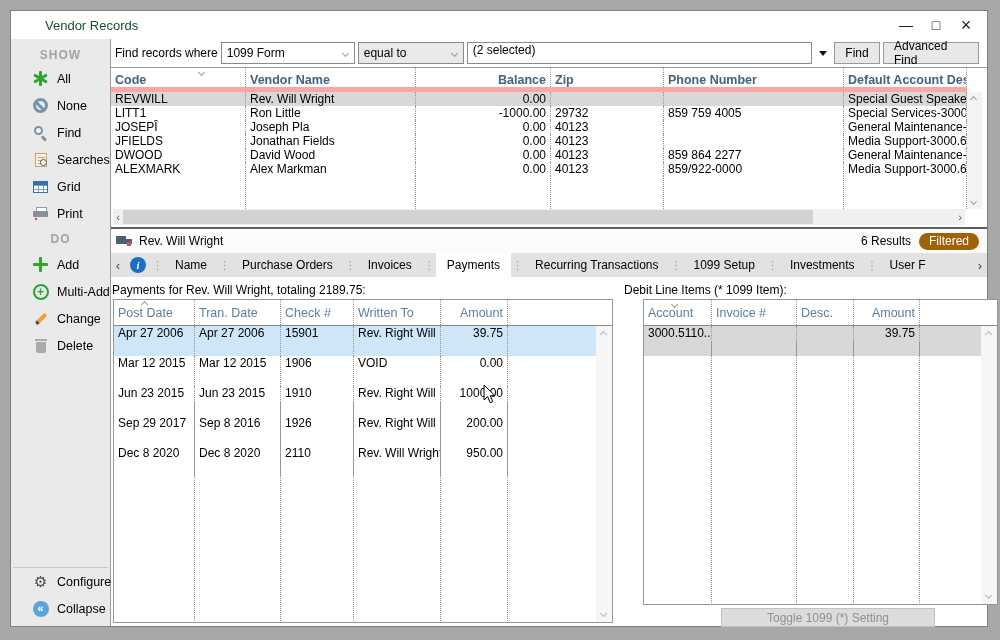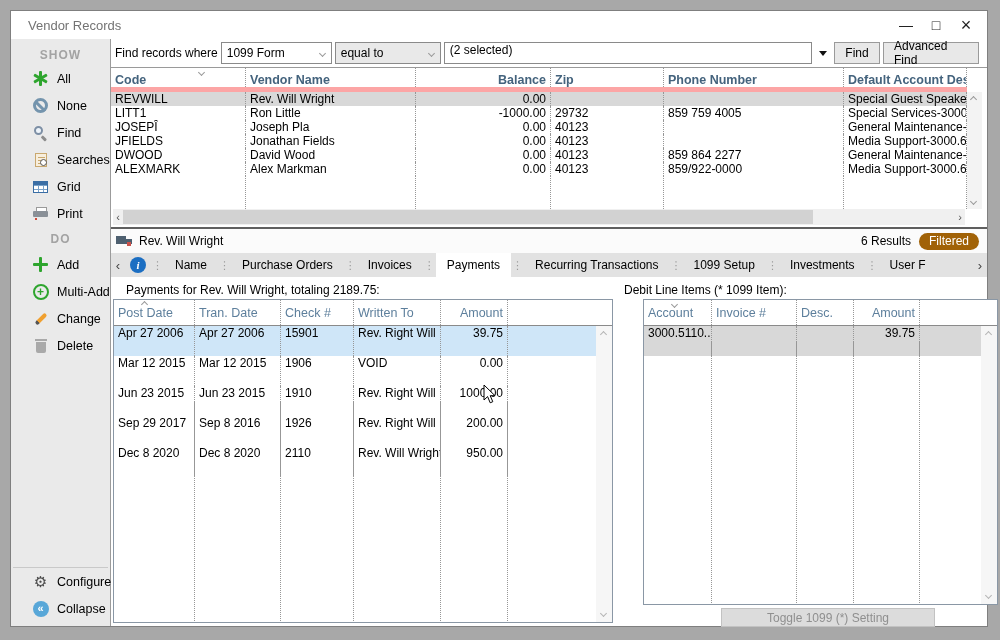--- a/index.html
+++ b/index.html
@@ -3,21 +3,21 @@
 <meta charset="utf-8">
 <style>
   * { margin:0; padding:0; box-sizing:border-box; }
   html,body { width:1000px; height:640px; }
   body { background:#a8a8a8; font-family:"Liberation Sans", sans-serif; position:relative; overflow:hidden; color:#000; }
 
   .window { position:absolute; left:10px; top:10px; width:978px; height:617px; background:#fff; border:1px solid #7f7f7f; }
 
   
   .titlebar { position:absolute; left:0; top:0; right:0; height:28px; background:#fff; display:flex; align-items:center; }
-  .title { padding-left:17px; font-size:13px; color:#737373; }
+  .title { padding-left:34px; font-size:13px; color:#14532d; }
   .wincontrols { margin-left:auto; display:flex; align-items:center; gap:0; padding-right:6px; }
   .winbtn { width:30px; text-align:center; font-size:14px; color:#222; cursor:default; }
   .winbtn.close { font-size:18px; }
 
   
   .winbody { position:absolute; left:0; top:28px; right:0; bottom:0; display:flex; }
 
   
   .sidebar { width:100px; background:#eaeaea; border-right:1px solid #9b9b9b; display:flex; flex-direction:column; padding-top:6px; font-size:12.5px; }
   .side-head { height:20px; line-height:20px; text-align:center; font-weight:bold; letter-spacing:1px; color:#a3a3a3; font-size:12px; }
@@ -248,21 +248,21 @@
             <span class="collic">«</span>
           </span>
         <span>Collapse</span>
       </div>
     </div>
 
     <div class="main">
 
       <div class="searchbar">
         <span>Find records where</span>
-        <span class="combo" style="width:111px;">
+        <span class="combo" style="width:134px;">
           <span>1099 Form</span>
           <span class="chev down sm"></span>
         </span>
         <span class="combo gray" style="width:106px;">
           <span>equal to</span>
           <span class="chev down sm"></span>
         </span>
         <span class="searchinput">
           <span>(2 selected)</span>
         </span>
@@ -385,21 +385,21 @@
         <span class="tab">1099 Setup</span>
         <span class="tabsep">⋮</span>
         <span class="tab">Investments</span>
         <span class="tabsep">⋮</span>
         <span class="tab">User F</span>
         <span class="tnav next">›</span>
       </div>
 
       <div class="detail">
 
-        <span class="panel-title" style="left:15px;">Payments for Rev. Will Wright, totaling 2189.75:</span>
+        <span class="panel-title" style="left:1px;">Payments for Rev. Will Wright, totaling 2189.75:</span>
 
         <div class="ptable">
           <div class="phead pt-cols">
             <div class="pc">
               <span>Post Date</span>
               <span class="chev up sm sortchev" style="left:28px;"></span>
             </div>
             <div class="pc">Tran. Date</div>
             <div class="pc">Check #</div>
             <div class="pc">Written To</div>

